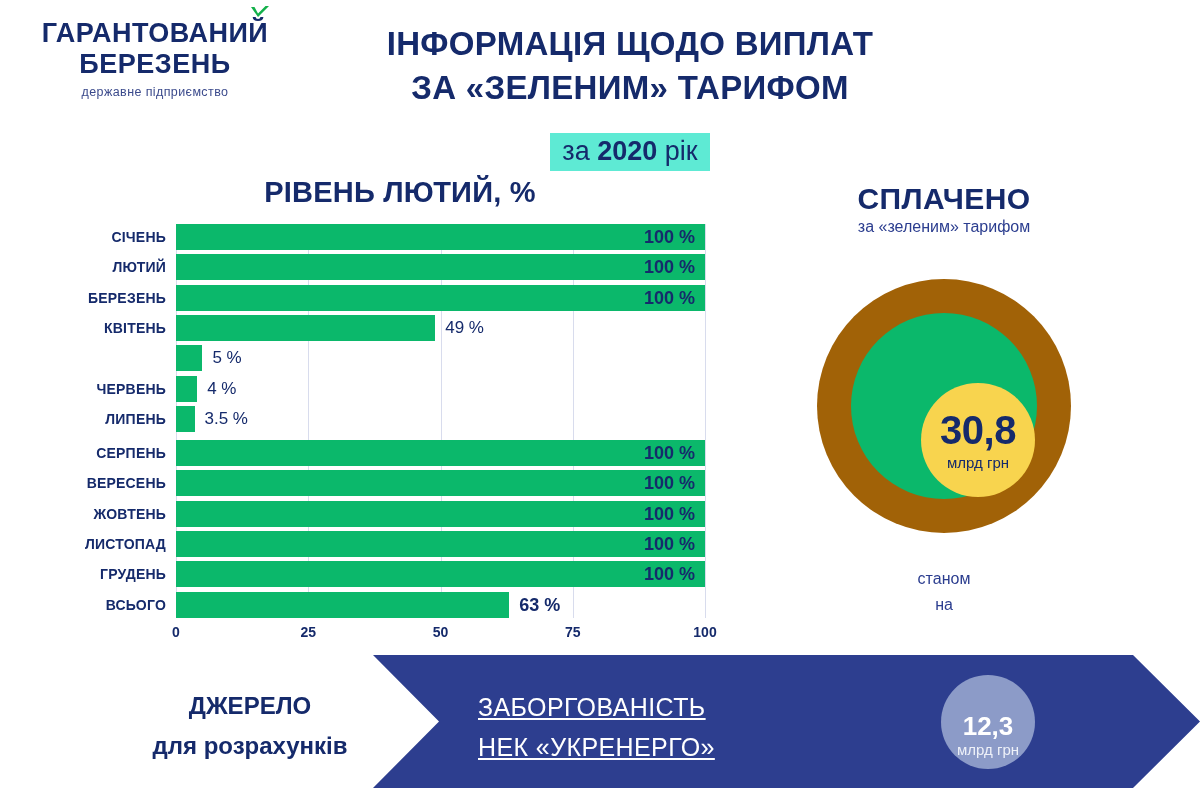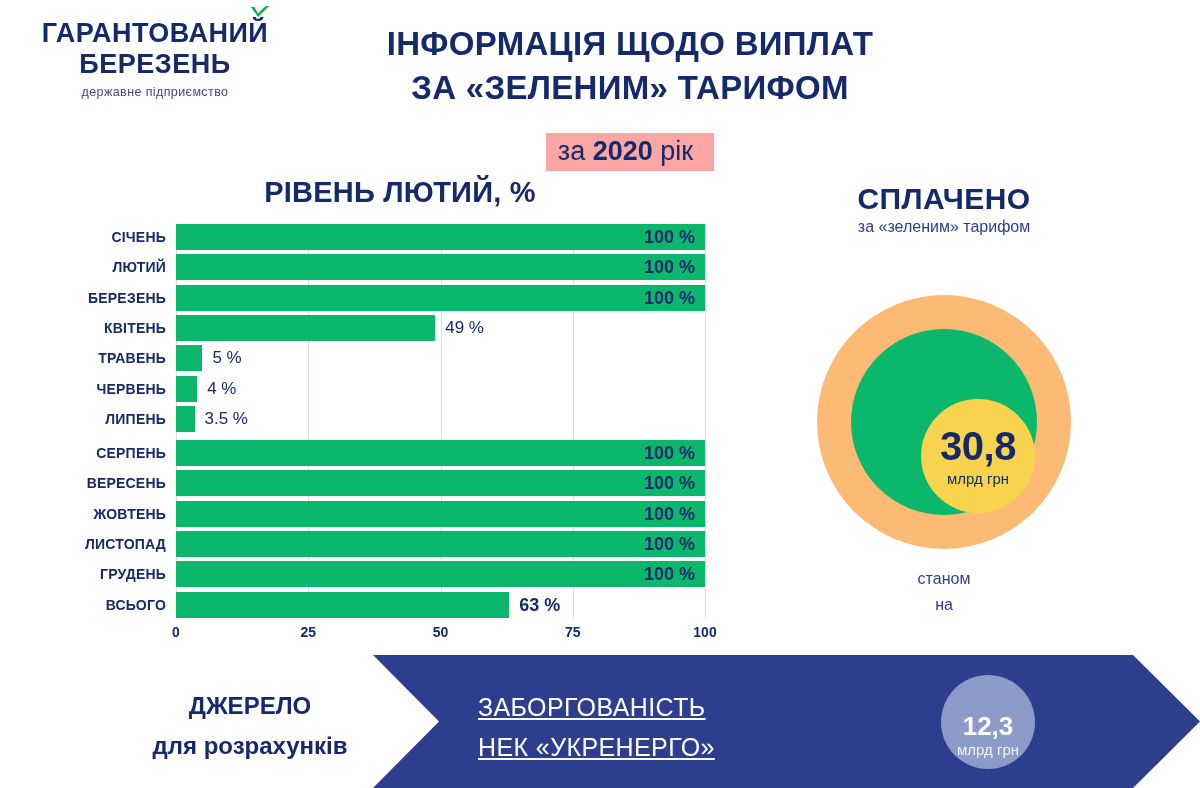--- a/index.html
+++ b/index.html
@@ -32,21 +32,21 @@
   
   .title{
     position:absolute;left:300px;top:22px;width:660px;text-align:center;
     font-size:33px;font-weight:bold;line-height:44px;color:#152a6b;
     letter-spacing:0.3px;
   }
   .year-wrap{
     position:absolute;left:300px;top:133px;width:660px;text-align:center;
   }
   .year-badge{
-    display:inline-block;background:#fca5a5;padding:2px 21px 4px 12px;
+    display:inline-block;background:#5eead4;padding:2px 12px 4px 12px;
     font-size:27px;line-height:32px;color:#152a6b;
   }
   .year-badge b{font-weight:bold;}
   .year-badge span.light{font-weight:normal;}
 
   
   .chart-title{
     position:absolute;left:80px;top:176px;width:640px;text-align:center;
     font-size:29px;font-weight:bold;color:#152a6b;letter-spacing:0.2px;
   }
@@ -85,22 +85,22 @@
     font-size:30px;font-weight:bold;color:#152a6b;letter-spacing:0.4px;
   }
   .paid-sub{
     position:absolute;left:794px;top:218px;width:300px;text-align:center;
     font-size:16px;color:#2b3d8f;
   }
   .donut{
     position:absolute;left:817px;top:279px;width:254px;height:254px;
   }
   .ring-blue{
-    position:absolute;left:0;top:16px;width:254px;height:254px;border-radius:50%;
-    background:#fdba74;
+    position:absolute;left:0;top:0;width:254px;height:254px;border-radius:50%;
+    background:#a16207;
     text-align:center;
   }
   .ring-green{
     position:absolute;left:34px;top:34px;width:186px;height:186px;border-radius:50%;
     background:#0bb86b;
   }
   .ring-yellow{
     position:absolute;left:70px;top:70px;width:114px;height:114px;border-radius:50%;
     background:#f8d44e;
     display:flex;flex-direction:column;align-items:center;justify-content:center;
@@ -179,21 +179,20 @@
       <div class="row-label" style="left: -170px; top: 60.6px;">БЕРЕЗЕНЬ</div>
       <div class="bar-row" style="top: 60.6px; width: 529px;">
         <div class="bar" style="width: 529px; background: rgb(11, 184, 107);"></div>
         <div class="bar-val strong" style="left: 389px; width: 130px; text-align: right;">100 %</div>
       </div>
       <div class="row-label" style="left: -170px; top: 90.9px;">КВІТЕНЬ</div>
       <div class="bar-row" style="top: 90.9px; width: 529px;">
         <div class="bar" style="width: 259.21px; background: rgb(11, 184, 107);"></div>
         <div class="bar-val" style="left: 269.21px;">49 %</div>
       </div>
-      <div class="row-label" style="left: -170px; top: 121.2px;">ТРАВЕНЬ</div>
       <div class="bar-row" style="top: 121.2px; width: 529px;">
         <div class="bar" style="width: 26.45px; background: rgb(11, 184, 107);"></div>
         <div class="bar-val" style="left: 36.45px;">5 %</div>
       </div>
       <div class="row-label" style="left: -170px; top: 151.5px;">ЧЕРВЕНЬ</div>
       <div class="bar-row" style="top: 151.5px; width: 529px;">
         <div class="bar" style="width: 21.16px; background: rgb(11, 184, 107);"></div>
         <div class="bar-val" style="left: 31.16px;">4 %</div>
       </div>
       <div class="row-label" style="left: -170px; top: 181.8px;">ЛИПЕНЬ</div>

